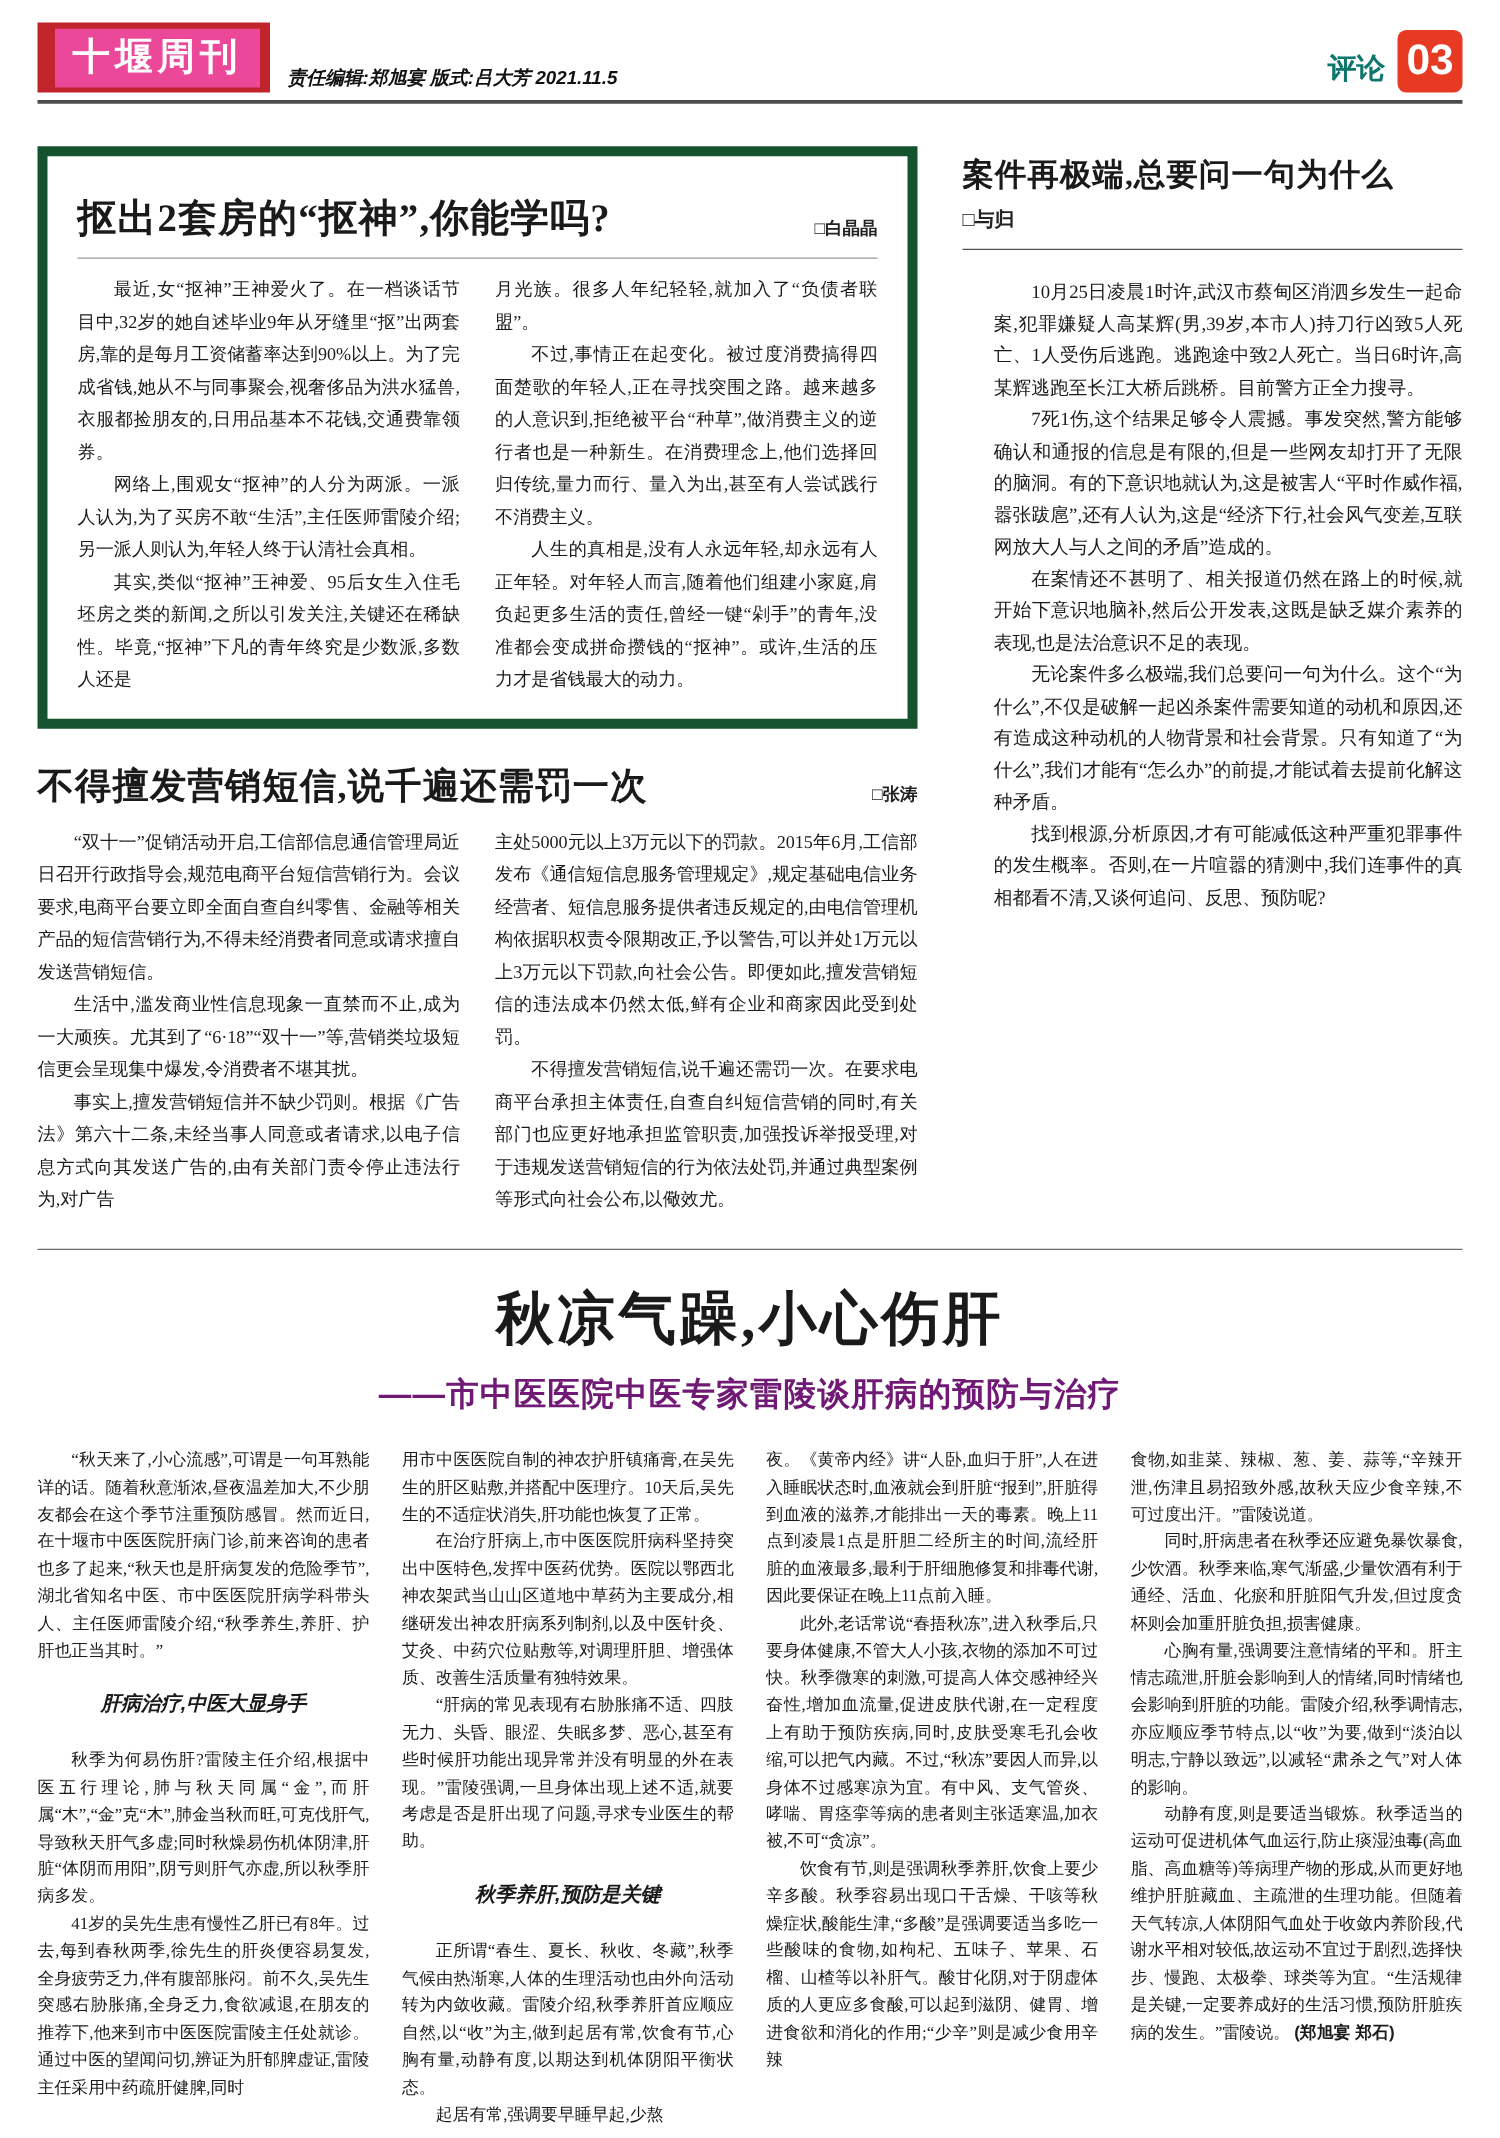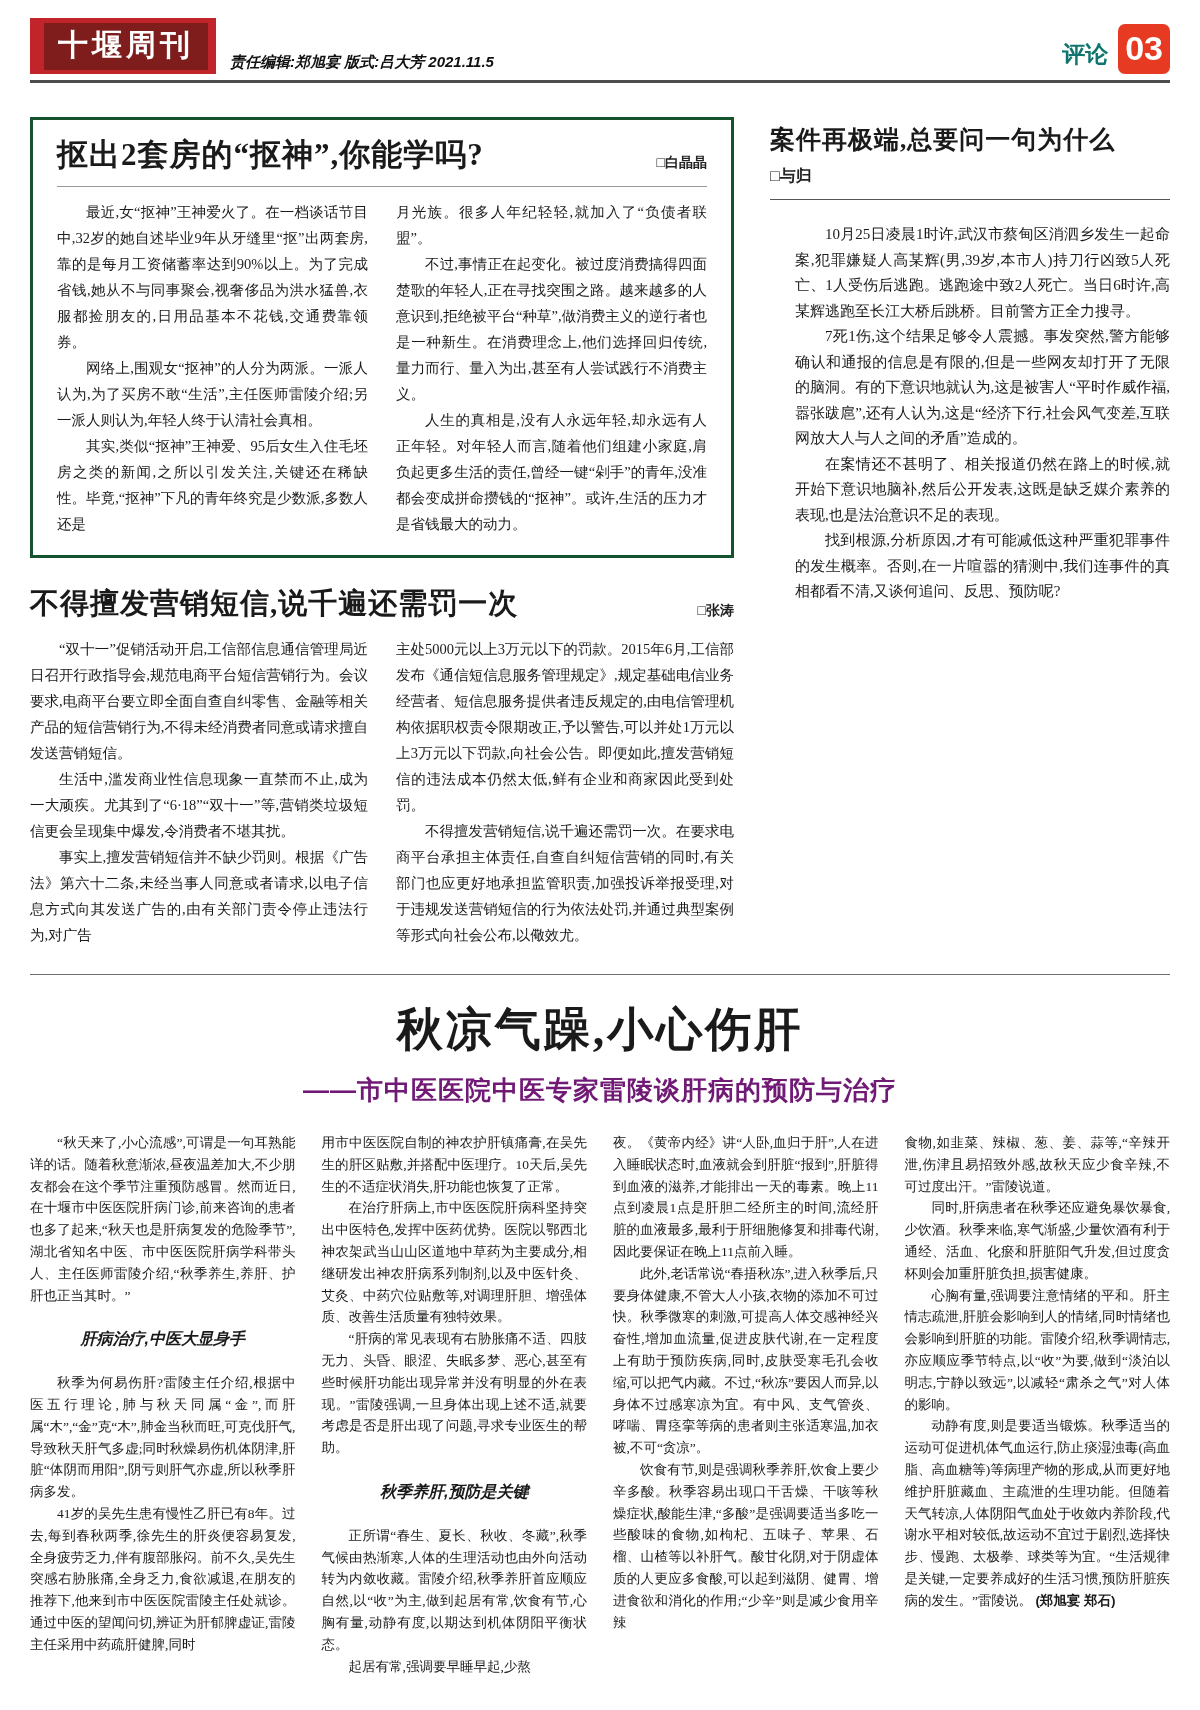--- a/index.html
+++ b/index.html
@@ -3,38 +3,38 @@
 <meta charset="utf-8">
 <style>
   * { margin:0; padding:0; box-sizing:border-box; }
   html,body { background:#ffffff; }
   body { font-family:"Liberation Serif", serif; color:#1a1a1a; }
   .page { width:1200px; min-height:1710px; margin:0 auto; padding:18px 30px 26px; background:#fff; }
 
   
   .masthead { display:flex; align-items:flex-end; height:56px; }
   .logo-frame { background:#c2242c; padding:6px 8px 6px 14px; height:56px; display:flex; align-items:center; }
-  .logo-inner { background:#7f1d1d; color:#ffffff; font-family:"Liberation Sans", sans-serif;
+  .logo-inner { background:#ec4899; color:#ffffff; font-family:"Liberation Sans", sans-serif;
                 font-weight:bold; font-size:30px; letter-spacing:4px; padding:2px 14px 4px; white-space:nowrap; }
   .editor-line { font-family:"Liberation Sans", sans-serif; font-weight:bold; font-style:italic;
                  font-size:15px; color:#111; margin-left:14px; padding-bottom:2px; white-space:nowrap; }
   .mast-spacer { flex:1; }
   .section-label { font-family:"Liberation Sans", sans-serif; font-weight:bold; font-size:23px;
                    color:#0f766e; margin-right:10px; padding-bottom:4px; }
   .page-num { background:#e63a22; color:#fff; font-family:"Liberation Sans", sans-serif;
               font-weight:bold; font-size:34px; line-height:1; padding:7px 7px 9px; border-radius:7px; }
   .header-rule { height:3px; background:#4d4d4d; margin-top:6px; }
 
   
   .top-section { display:flex; gap:36px; margin-top:34px; }
   .top-left { flex:0 0 704px; }
   .top-right { flex:1; min-width:0; }
 
   
-  .boxed-article { border:3px solid #14532d; padding:14px 24px 18px; }
+  .boxed-article { border:8px solid #14532d; padding:29px 24px 18px; }
   .a-head { display:flex; align-items:flex-end; justify-content:space-between; }
   .a1-title { font-size:31px; font-weight:bold; letter-spacing:1px; white-space:nowrap; }
   .byline-side { font-size:14px; font-weight:bold; color:#222; white-space:nowrap; padding-bottom:4px; }
   .a1-rule { border-bottom:1px solid #9a9a9a; margin:10px 0 12px; }
   .twocol { display:flex; gap:28px; }
   .twocol .col { flex:1; min-width:0; font-size:14.5px; line-height:26px; text-align:justify; }
   p.ind { text-indent:2em; }
   p.cont { text-indent:0; }
 
   
@@ -121,20 +121,21 @@
     </div>
 
     <aside class="top-right case-article">
       <h2 class="case-title">案件再极端,总要问一句为什么</h2>
       <div class="case-author">□与归</div>
       <div class="case-rule"></div>
       <div class="case-body">
         <p class="ind">10月25日凌晨1时许,武汉市蔡甸区消泗乡发生一起命案,犯罪嫌疑人高某辉(男,39岁,本市人)持刀行凶致5人死亡、1人受伤后逃跑。逃跑途中致2人死亡。当日6时许,高某辉逃跑至长江大桥后跳桥。目前警方正全力搜寻。</p>
         <p class="ind">7死1伤,这个结果足够令人震撼。事发突然,警方能够确认和通报的信息是有限的,但是一些网友却打开了无限的脑洞。有的下意识地就认为,这是被害人“平时作威作福,嚣张跋扈”,还有人认为,这是“经济下行,社会风气变差,互联网放大人与人之间的矛盾”造成的。</p>
         <p class="ind">在案情还不甚明了、相关报道仍然在路上的时候,就开始下意识地脑补,然后公开发表,这既是缺乏媒介素养的表现,也是法治意识不足的表现。</p>
+        <p class="ind">无论案件多么极端,我们总要问一句为什么。这个“为什么”,不仅是破解一起凶杀案件需要知道的动机和原因,还有造成这种动机的人物背景和社会背景。只有知道了“为什么”,我们才能有“怎么办”的前提,才能试着去提前化解这种矛盾。</p>
         <p class="ind">找到根源,分析原因,才有可能减低这种严重犯罪事件的发生概率。否则,在一片喧嚣的猜测中,我们连事件的真相都看不清,又谈何追问、反思、预防呢?</p>
       </div>
     </aside>
   </div>
 
   <div class="section-rule"></div>
 
   <section class="liver-article">
     <h1 class="liver-title">秋凉气躁,小心伤肝</h1>
     <div class="liver-subtitle">——市中医医院中医专家雷陵谈肝病的预防与治疗</div>

